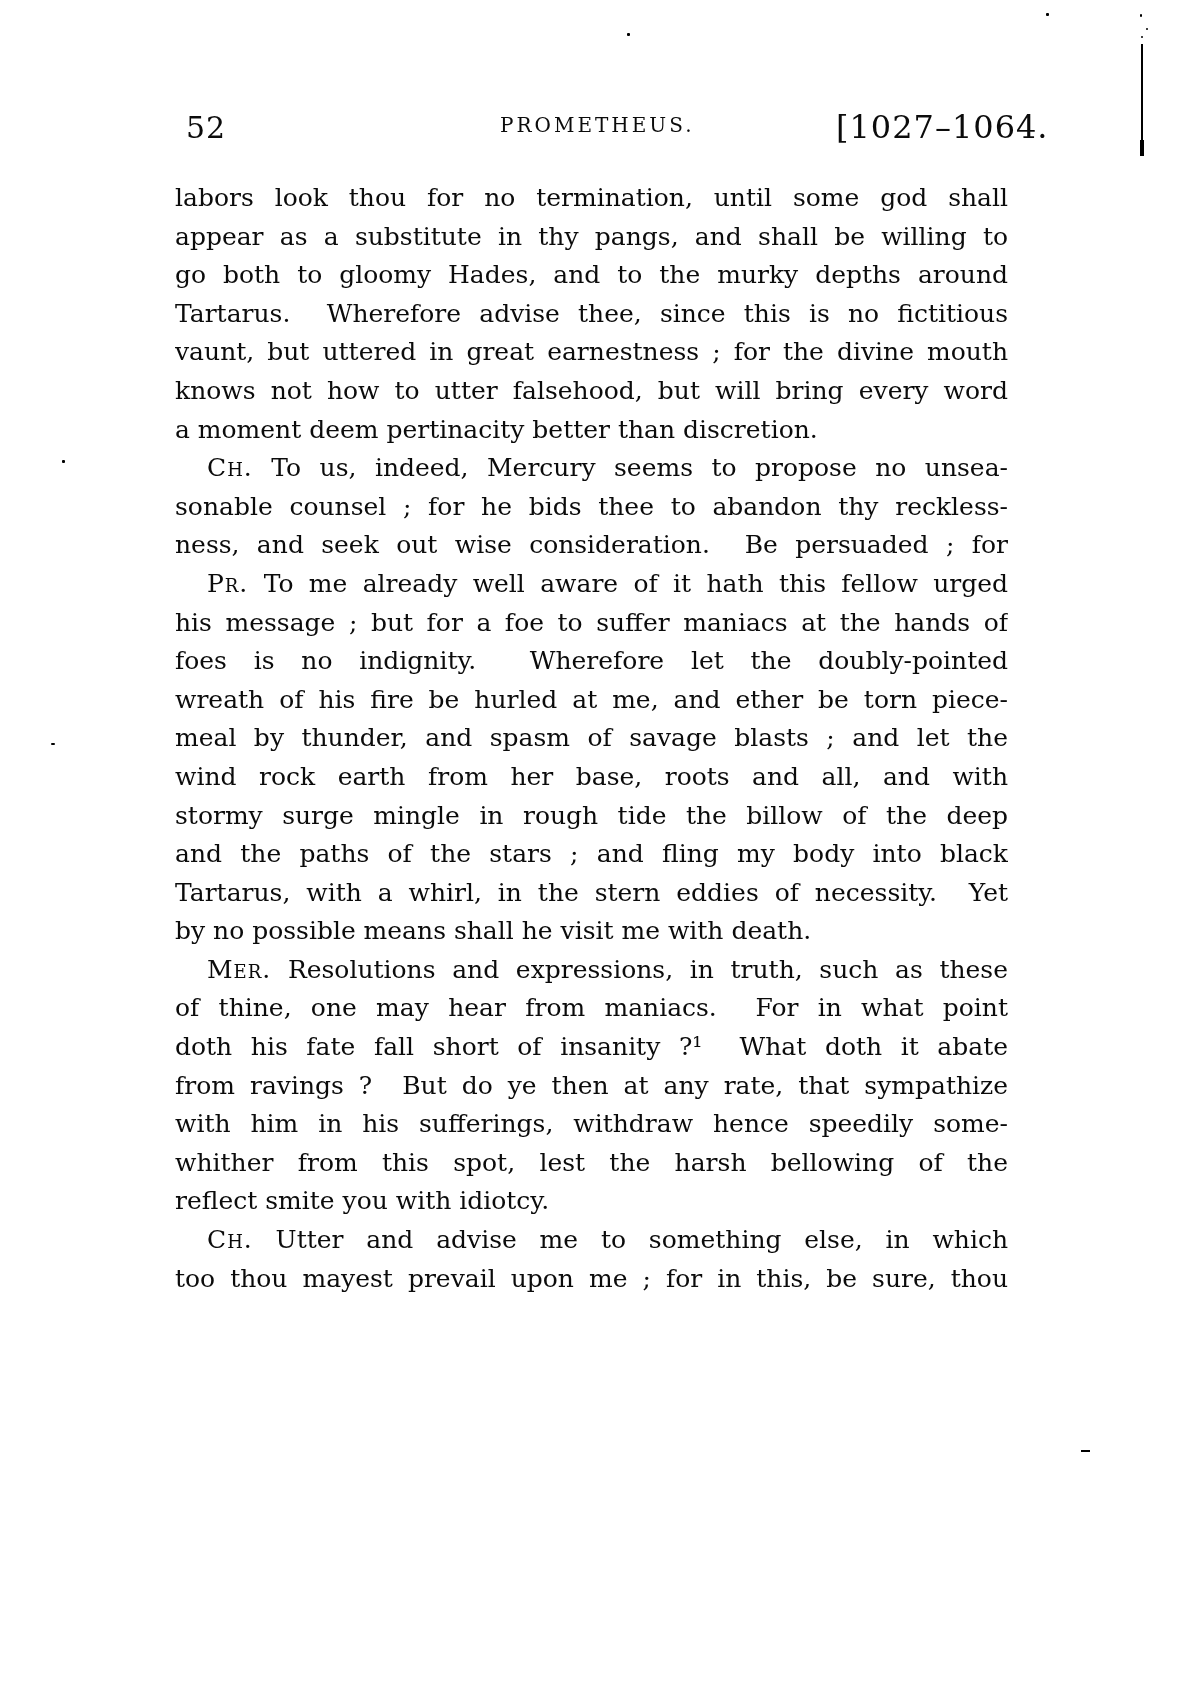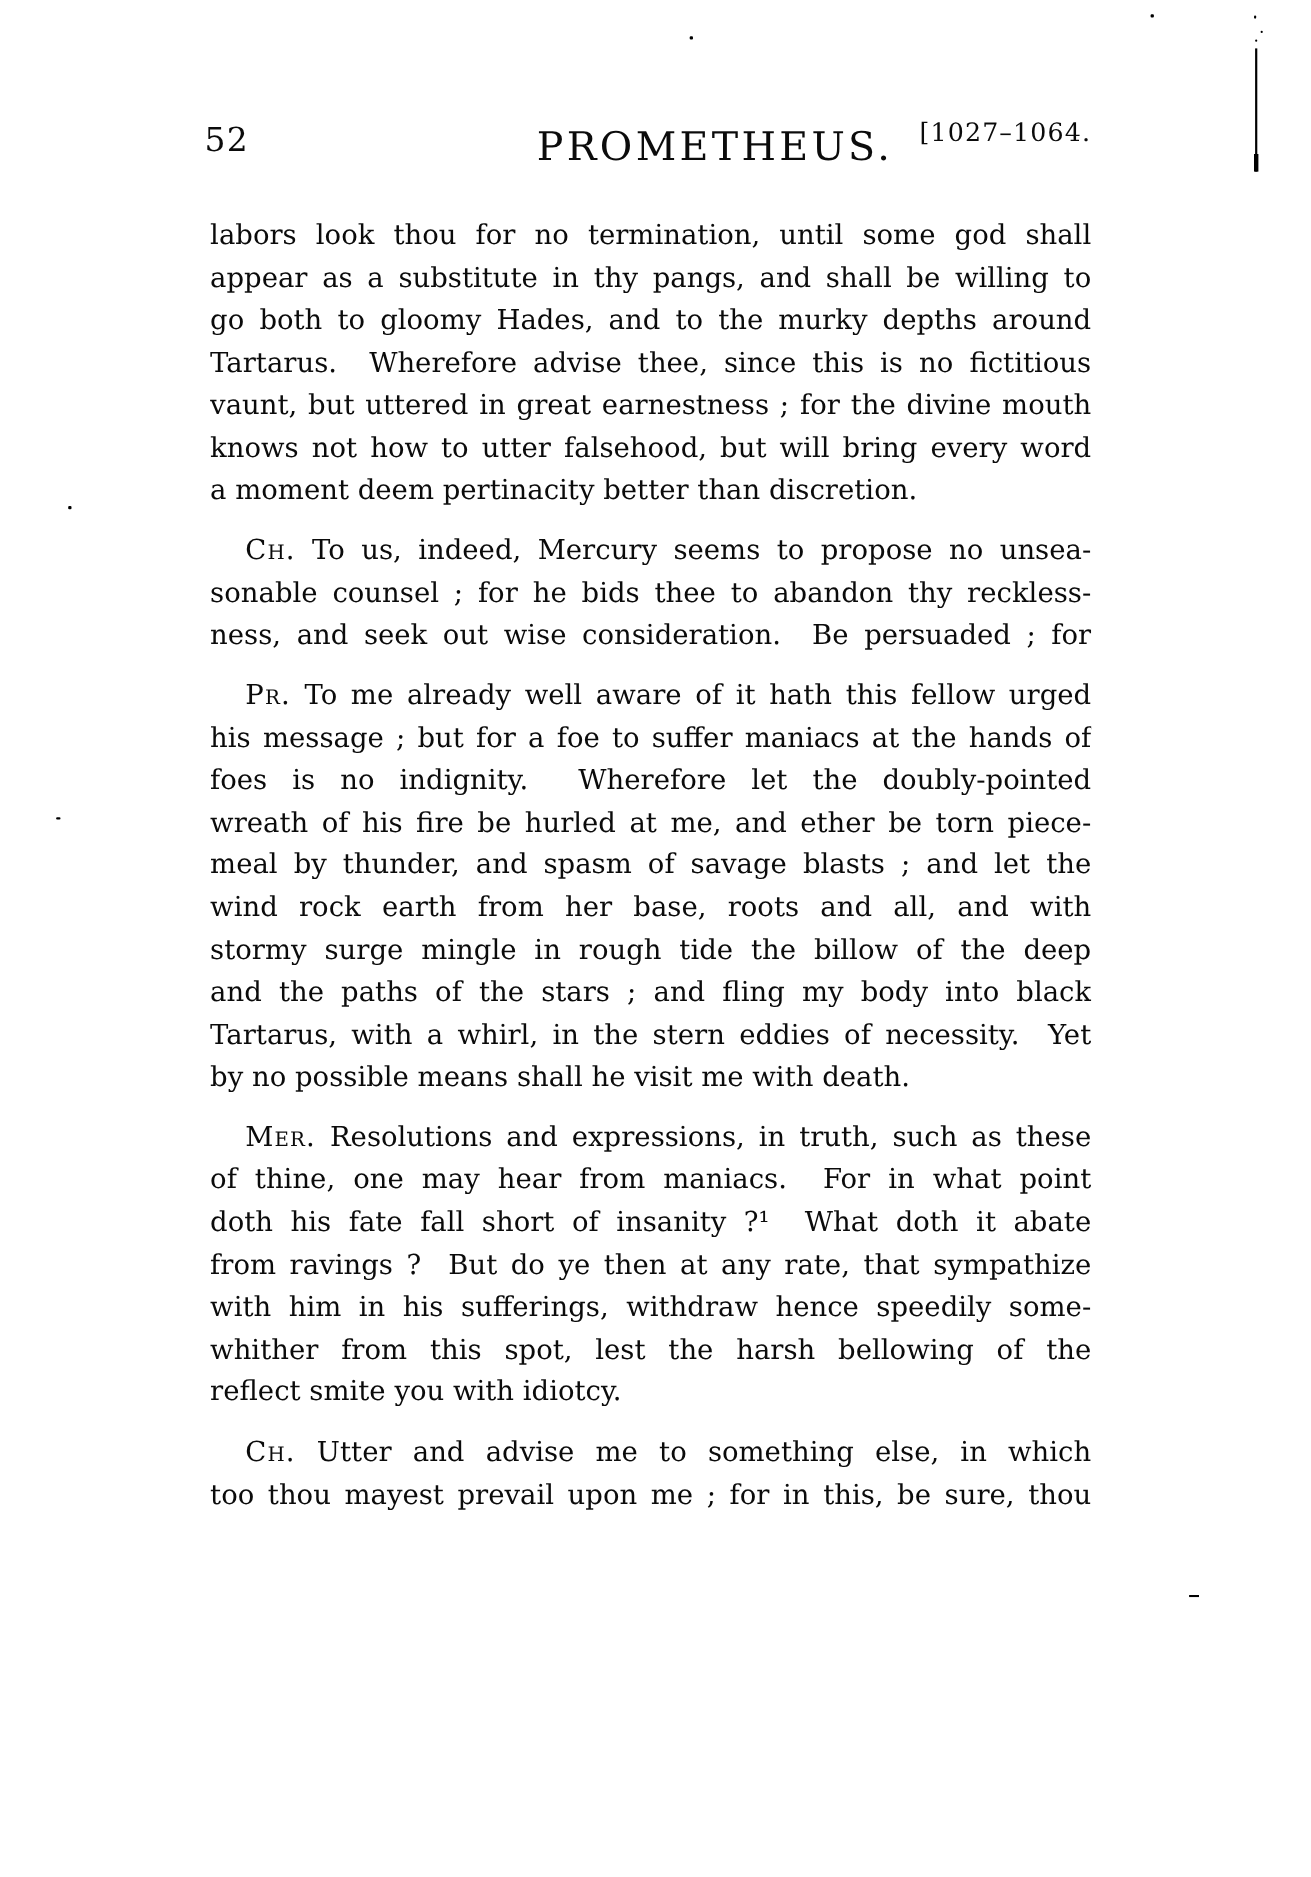--- a/index.html
+++ b/index.html
@@ -8,30 +8,30 @@
     width:1192px; height:1452px;
     background:#ffffff;
     color:#0b0b0b;
     font-family:"DejaVu Serif","Liberation Serif",serif;
     overflow:hidden;
     text-decoration:underline;
   }
   
   .pagehead { position:absolute; left:0; top:0; width:100%; }
   .pagenum   { position:absolute; left:186px; top:110px; font-size:30px; letter-spacing:1px; }
-  .runtitle  { position:absolute; left:488px; top:113px; font-size:36px; letter-spacing:3px; }
-  .linerange { position:absolute; left:836px; top:108px; font-size:23px; letter-spacing:1px; }
+  .runtitle  { position:absolute; left:500px; top:113px; font-size:20px; letter-spacing:3px; }
+  .linerange { position:absolute; left:836px; top:108px; font-size:32px; letter-spacing:1px; }
 
   
   .textblock {
     position:absolute; left:175px; top:179px; width:833px;
     font-size:25px; line-height:38.6px;
     text-rendering:optimizeLegibility;
   }
-  .para { margin:16px; }
+  .para { margin:0; }
   .line { text-align:justify; height:38.6px; overflow:hidden; }
   .line.j::after { content:""; display:inline-block; width:100%; height:0; }
   .line.indent { text-indent:32px; }
   .speaker { font-variant:small-caps; letter-spacing:1px; }
 
   
   .footnote { position:absolute; left:248px; top:1537px; font-size:25px; }
   .footnote .sup { vertical-align:super; font-size:16px; margin-right:9px; }
 
   

